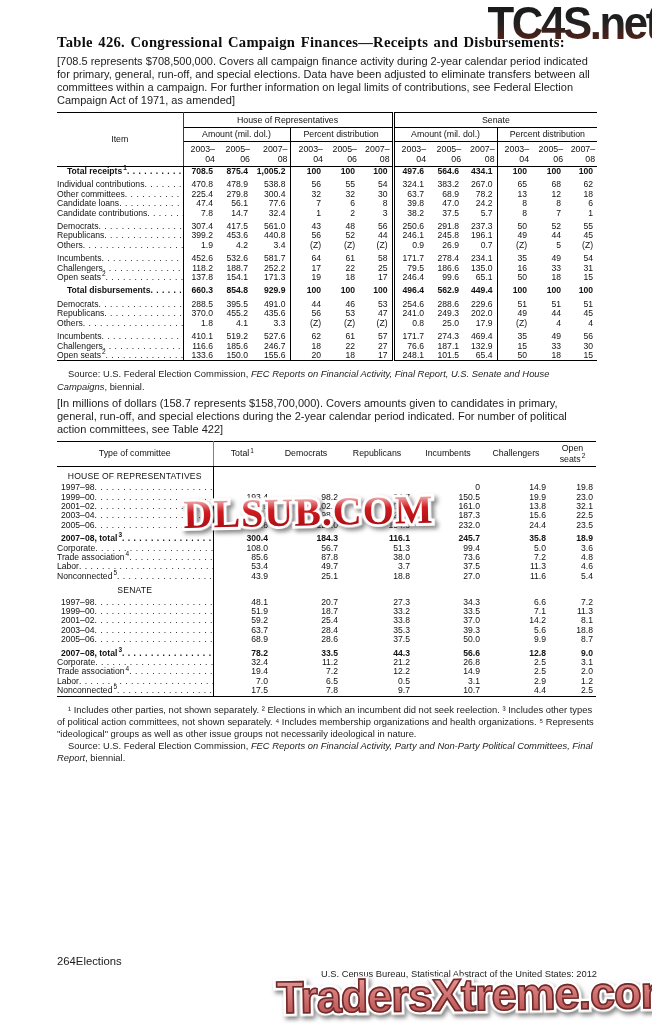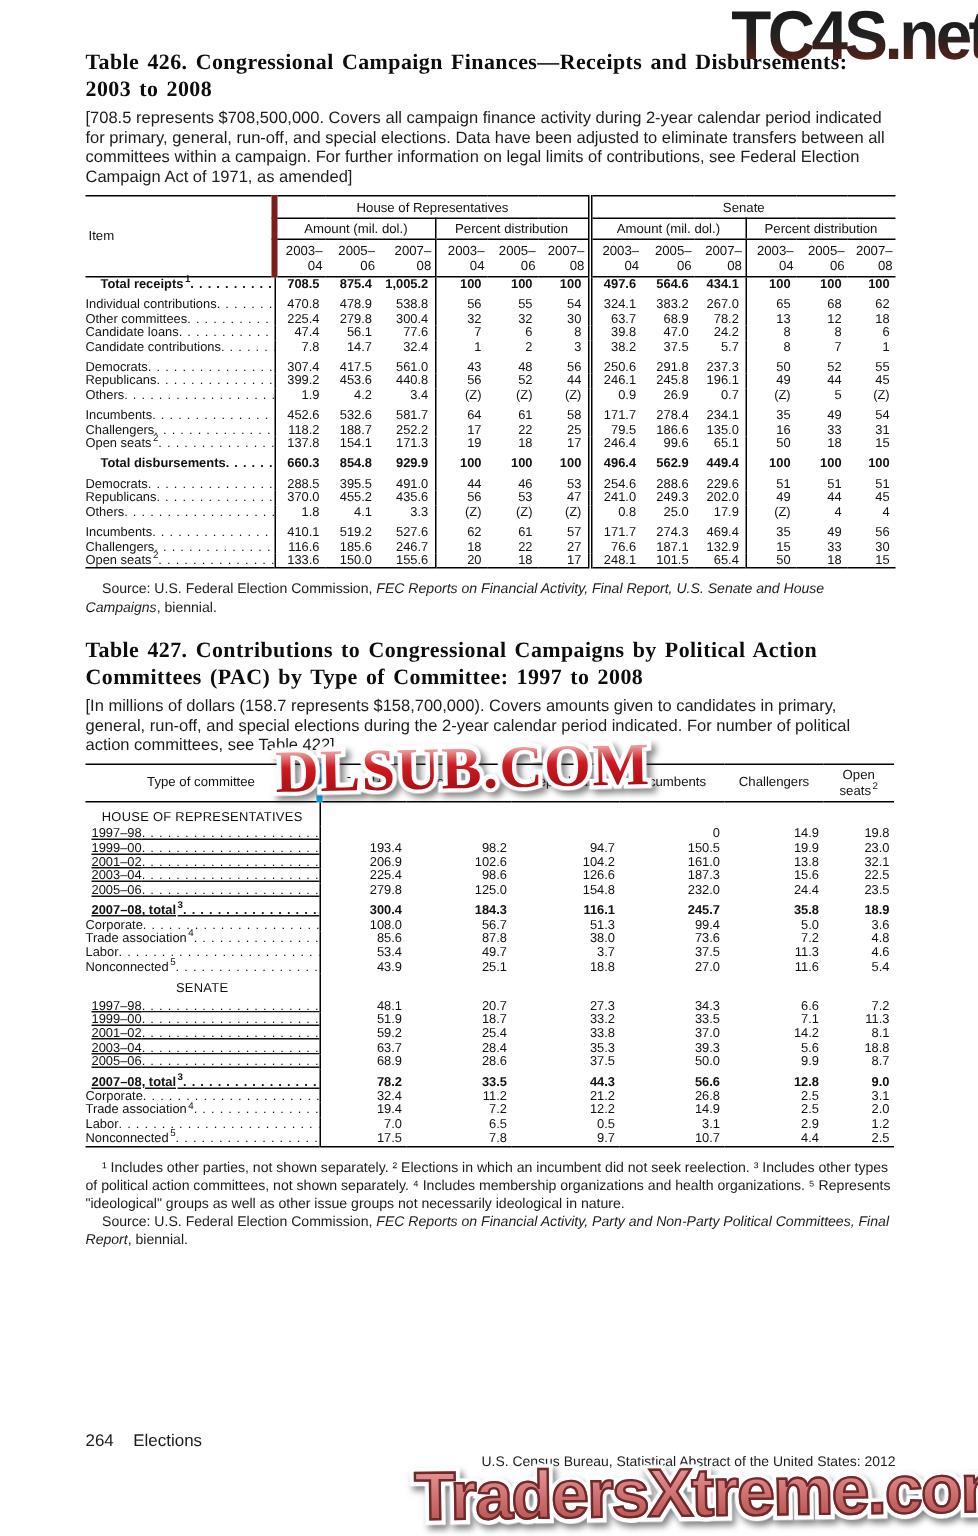--- a/index.html
+++ b/index.html
@@ -19,45 +19,45 @@
   .fnblock{margin-top:7px;}
   .fn i{font-style:italic;}
 
   
   table.t{border-collapse:collapse;table-layout:fixed;margin-top:5px;
           border-top:1.6px solid #000;border-bottom:1.6px solid #000;
           font-size:8.6px;color:#111;}
   #t426{width:540px;}
   #t427{width:539px;}
   table.t th{font-weight:400;font-size:8.8px;line-height:10.5px;padding:1.5px 2px;}
-  th.item{border-right:4px solid #7f1d1d;text-align:left;vertical-align:middle;}
+  th.item{border-right:1px solid #7f1d1d;text-align:center;vertical-align:middle;}
   th.grp,th.sub{text-align:center;border-bottom:1px solid #000;}
   th.yr{text-align:right;padding:1px 4px 2px 0;line-height:9.8px;border-bottom:1.6px solid #000;}
   .divl{border-left:1px solid #000;}
   .dbl{border-left:3px double #000;}
-  th.lblh{text-align:center;border-right:4px solid #0ea5e9;border-bottom:1px solid #000;padding:2.5px 2px 4px;}
+  th.lblh{text-align:center;border-right:1px solid #0ea5e9;border-bottom:1px solid #000;padding:2.5px 2px 4px;}
   th.colh{text-align:center;border-bottom:1px solid #000;padding:2.5px 2px 4px;}
   td{padding:0;line-height:9.4px;vertical-align:bottom;}
   td.lbl{border-right:1px solid #000;padding-left:0;}
   td.num{text-align:right;padding-right:4px;white-space:nowrap;}
   #t427 td.num{padding-right:3px;}
   tr.gap td{padding-top:4px;}
   tr.bold{font-weight:700;}
   td.sec{text-align:center;padding:5px 0 2px;letter-spacing:.2px;}
   .lw{display:flex;align-items:baseline;}
-  .ind1{padding-left:4px;text-decoration:underline;}
+  .ind1{padding-left:4px;}
   .ind2{padding-left:10px;}
   .dots{flex:1;overflow:hidden;white-space:nowrap;}
   .dots::before{content:" . . . . . . . . . . . . . . . . . . . . . . . . . . . . . . . . . . . . . . . . . . . . .";
                 letter-spacing:.5px;}
   sup{font-size:6.5px;line-height:0;margin-left:1px;}
 
   
   #footer-left{position:absolute;left:57px;top:955px;font-size:11.3px;color:#1a1a1a;}
-  #footer-left .pg{margin-right:13px;}
+  #footer-left .pg{}
   #footer-credit{position:absolute;right:55px;top:969px;font-size:9.3px;color:#1c1c1c;}
 
   
   .wm{position:absolute;white-space:nowrap;pointer-events:none;}
   #wm-top{top:-4px;right:-10px;z-index:9;
           font:700 46px "Liberation Sans",sans-serif;letter-spacing:-2.5px;transform:scaleX(.95);
           background:linear-gradient(180deg,#141414 0%,#222 50%,#4a211a 76%,#8f402a 100%);
           -webkit-background-clip:text;background-clip:text;color:transparent;filter:blur(.3px);}
   .wm-stack{position:absolute;z-index:10;}
   .wm-stack span{position:absolute;left:0;top:0;white-space:nowrap;}
@@ -75,21 +75,20 @@
 </style>
 </head>
 <body>
 
 <div class="page">
 
   <div class="content">
 
     <div class="tbl-title" id="title426">
       <div>Table 426. Congressional Campaign Finances—Receipts and Disbursements:</div>
-      <div>2003 to 2008</div>
     </div>
     <div class="note">[708.5 represents $708,500,000. Covers all campaign finance activity during 2-year calendar period indicated for primary, general, run-off, and special elections. Data have been adjusted to eliminate transfers between all committees within a campaign. For further information on legal limits of contributions, see Federal Election Campaign Act of 1971, as amended]</div>
 
     <table class="t" id="t426">
       <colgroup>
         <col style="width:126px">
           <col style="width:34px">
           <col style="width:35px">
           <col style="width:38px">
         <col style="width:35px">
@@ -490,24 +489,20 @@
             <td class="num">18</td>
             <td class="num">15</td>
           </tr>
         </tbody>
     </table>
 
     <div class="fnblock">
       <p class="fn"><span>Source: U.S. Federal Election Commission, </span><i>FEC Reports on Financial Activity, Final Report, U.S. Senate and House Campaigns</i><span>, biennial.</span></p>
     </div>
 
-    <div class="tbl-title" id="title427">
-      <div>Table 427. Contributions to Congressional Campaigns by Political Action</div>
-      <div>Committees (PAC) by Type of Committee: 1997 to 2008</div>
-    </div>
     <div class="note">[In millions of dollars (158.7 represents $158,700,000). Covers amounts given to candidates in primary, general, run-off, and special elections during the 2-year calendar period indicated. For number of political action committees, see Table 422]</div>
 
     <table class="t" id="t427">
       <colgroup>
         <col style="width:156px">
           <col style="width:58px">
           <col style="width:70px">
           <col style="width:72px">
         <col style="width:70px">
           <col style="width:66px">

